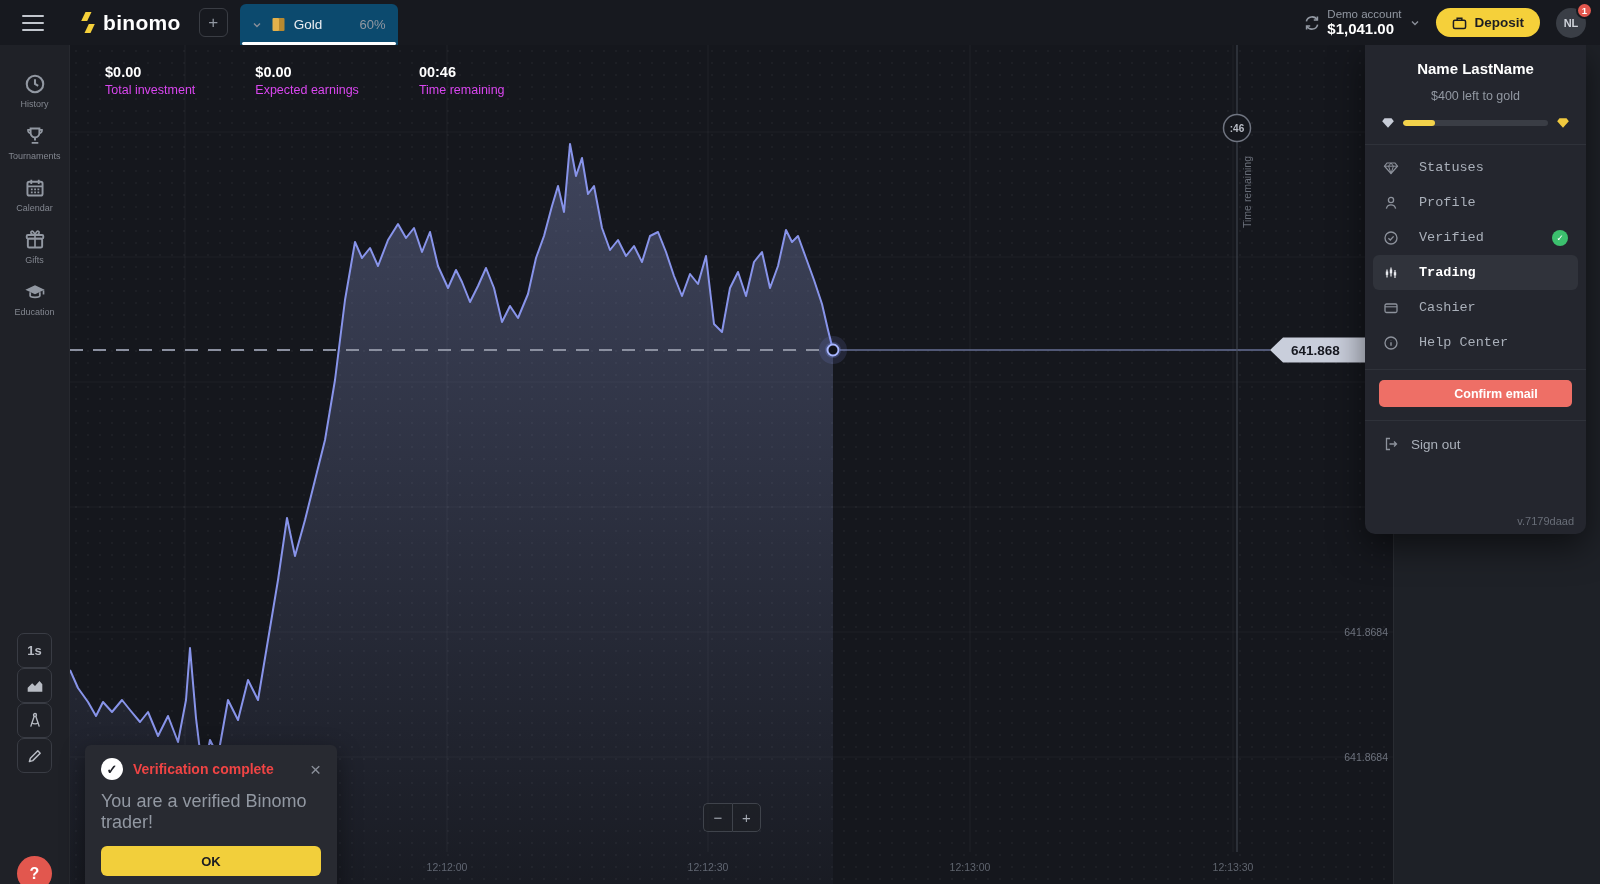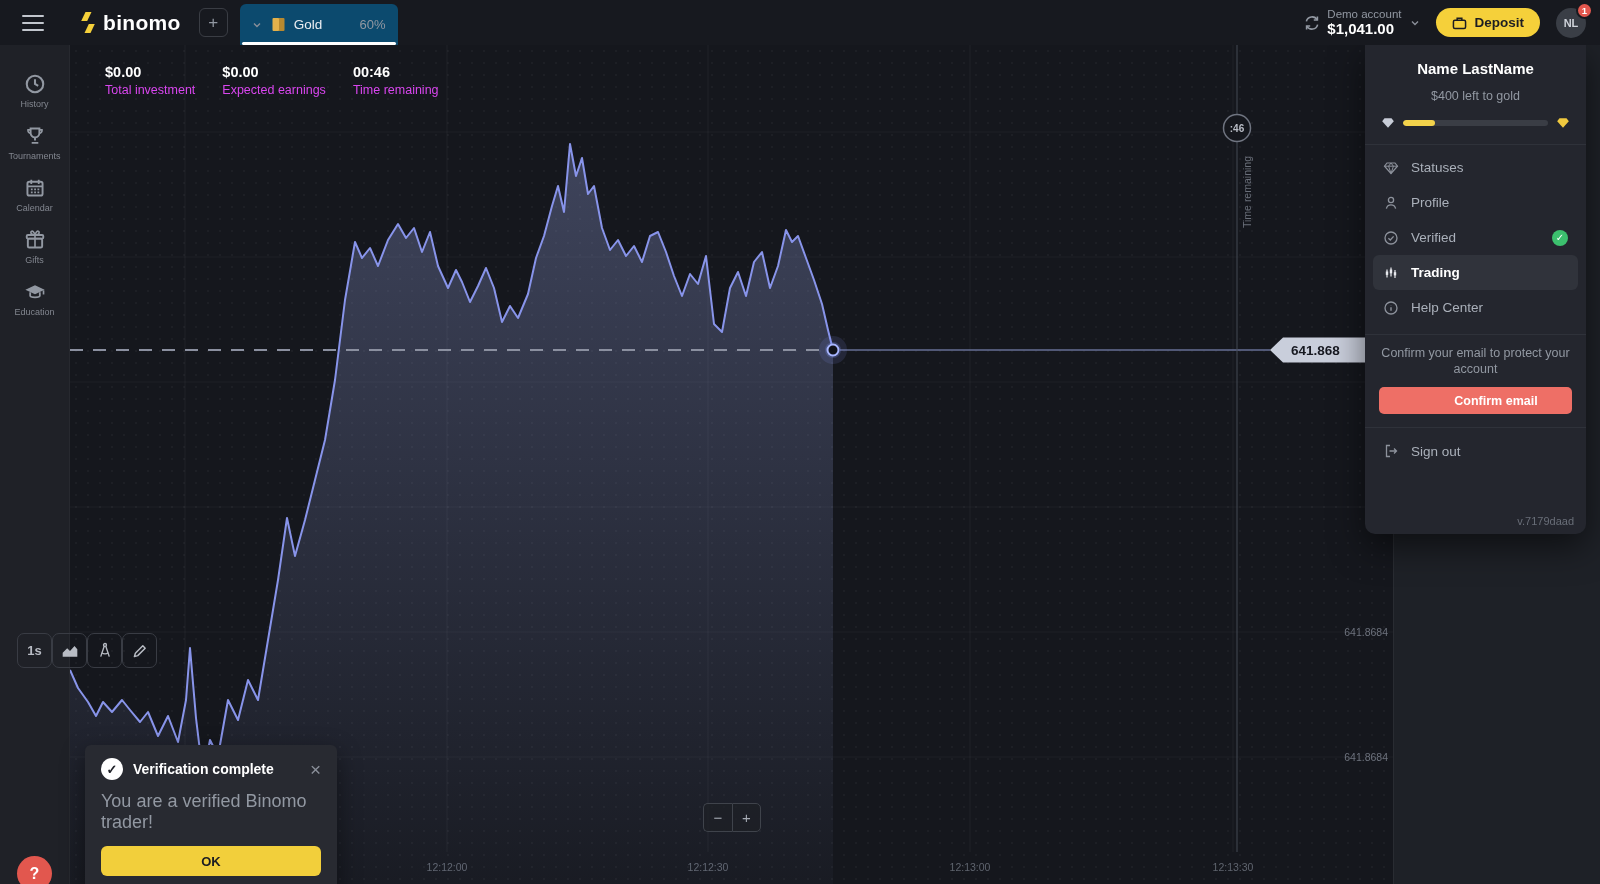--- a/index.html
+++ b/index.html
@@ -36,75 +36,75 @@
     background:#e2574e; border:2px solid #17191f; color:#fff; font-size:9.5px; font-weight:bold;
     display:flex; align-items:center; justify-content:center; }
 
   
   .sidebar { position:absolute; left:0; top:45px; width:70px; height:839px; background:#1f2127;
     border-right:1px solid rgba(255,255,255,.04); z-index:20; }
   .side-items { padding-top:20px; display:flex; flex-direction:column; }
   .side-item { height:52px; display:flex; flex-direction:column; align-items:center; justify-content:center;
     color:#9298a2; cursor:pointer; }
   .side-item .lbl { font-size:9px; color:#82868f; margin-top:4px; }
-  .tools { position:absolute; left:17px; top:588px; display:flex; flex-direction:row; }
+  .tools { position:absolute; left:17px; top:588px; display:flex; flex-direction:column; }
   .tool { width:35px; height:35px; border:1px solid #393c44; border-radius:7px; color:#b8bcc4;
     display:flex; align-items:center; justify-content:center; font-size:13px; font-weight:bold;
     background:transparent; cursor:pointer; }
   .help-fab { position:absolute; left:17px; top:811px; width:35px; height:35px; border-radius:50%;
     background:#e2574e; color:#fff; font-weight:bold; font-size:16px; display:flex; align-items:center;
     justify-content:center; cursor:pointer; }
 
   
   .chart-area { position:absolute; left:70px; top:45px; width:1323px; height:839px; background:#15171d;
     background-image:radial-gradient(rgba(255,255,255,.035) 1px, transparent 1.2px);
     background-size:12px 12px; z-index:1; }
   .right-strip { position:absolute; left:1393px; top:45px; width:207px; height:839px;
     background:#1e2127; border-left:1px solid rgba(255,255,255,.05); z-index:2; }
-  .stats { position:absolute; left:105px; top:64px; display:flex; gap:27px; z-index:5; }
+  .stats { position:absolute; left:105px; top:64px; display:flex; gap:60px; z-index:5; }
   .stat .v { font-size:14.5px; font-weight:bold; color:#fff; }
   .stat .l { font-size:12.5px; color:#d946ef; margin-top:3px; }
   .zoomctl { position:absolute; left:703px; top:803px; display:flex; z-index:5; }
   .zbtn { width:29px; height:29px; border:1px solid #3f434b; background:rgba(29,32,38,.75);
     color:#a6abb4; font-size:15px; display:flex; align-items:center; justify-content:center; cursor:pointer; }
   .zbtn.minus { border-radius:5px 0 0 5px; border-right:none; }
   .zbtn.plus { border-radius:0 5px 5px 0; }
 
   
   .panel { position:absolute; left:1365px; top:45px; width:221px; height:489px; background:#24262e;
     border-radius:0 0 10px 10px; box-shadow:0 12px 34px rgba(0,0,0,.55); z-index:30; }
   .panel-head { padding:15px 16px 0; text-align:center; }
   .u-name { font-size:15px; font-weight:bold; color:#fff; }
   .u-sub { font-size:12.5px; color:#9298a2; margin-top:12px; }
   .prog-row { margin-top:14px; display:flex; align-items:center; gap:8px; }
   .prog-track { flex:1; height:6px; border-radius:3px; background:#3a3d45; overflow:hidden; }
   .prog-fill { height:100%; border-radius:3px; background:#f2d24b; }
   .hr { height:1px; background:#2f323a; margin-top:15px; }
   .menu { padding:5px 8px; }
-  .menu-row { height:35px; display:flex; align-items:center; gap:12px; padding:0 10px; border-radius:6px;
-    color:#aab0ba; font-size:13.5px; cursor:pointer; }
+  .menu-row { height:35px; display:flex; align-items:center; gap:20px; padding:0 10px; border-radius:6px;
+    color:#aab0ba; font-size:13.5px; cursor:pointer;font-family:Liberation Mono, monospace; }
   .menu-row .mico { color:#8d929c; display:flex; }
   .menu-row.active { background:#30333b; color:#fff; font-weight:bold; }
   .menu-row.active .mico { color:#e8eaee; }
   .row-badge { margin-left:auto; width:16px; height:16px; border-radius:50%; background:#3cc06e;
     color:#fff; font-size:10px; display:flex; align-items:center; justify-content:center; }
   .notice { margin:11px 16px 0; text-align:center; font-size:12.5px; line-height:1.25; color:#9298a2; }
   .confirm-btn { margin:10px 14px 0; height:27px; width:calc(100% - 28px); background:#ee6f66;
     border:none; border-radius:5px; color:#fff; font-weight:bold; font-size:12.5px; cursor:pointer;padding-left:41px; }
   .signout { height:40px; display:flex; align-items:center; gap:12px; padding:0 18px;
     color:#aab0ba; font-size:13.5px; cursor:pointer; margin-top:3px; }
   .version { position:absolute; right:12px; bottom:7px; font-size:11px; color:#696e78; }
 
   
   .toast { position:absolute; left:85px; top:745px; width:252px; background:#282a31; border-radius:6px;
     box-shadow:0 8px 24px rgba(0,0,0,.45); padding:13px 16px 15px; z-index:35; }
   .toast-head { display:flex; align-items:center; gap:10px; }
   .t-check { width:22px; height:22px; border-radius:50%; background:#fff; color:#1d1f26;
     font-size:13px; font-weight:bold; display:flex; align-items:center; justify-content:center; }
-  .t-title { font-size:14px; font-weight:bold; color:#ffffff; }
+  .t-title { font-size:14px; font-weight:bold; color:#ef4444; }
   .t-close { margin-left:auto; color:#8a8f99; font-size:19px; line-height:1; cursor:pointer; }
   .t-msg { margin-top:11px; font-size:18px; color:#9298a2; }
   .ok-btn { margin-top:13px; width:100%; height:30px; background:#f2cf3b; border:none; border-radius:6px;
     color:#1c1d22; font-weight:bold; font-size:13px; cursor:pointer; }
 
   svg.ic { display:block; }
 </style>
 </head>
 <body>
 
@@ -355,30 +355,38 @@
         <rect x="2.8" y="6.5" width="2.4" height="3.4" fill="currentColor"></rect>
         <rect x="6.8" y="4.5" width="2.4" height="3.8" fill="currentColor"></rect>
         <rect x="10.8" y="7.2" width="2.4" height="3.2" fill="currentColor"></rect>
       </svg>
         </span>
       <span>Trading</span>
     </div>
     <div class="menu-row">
       <span class="mico">
           <svg class="ic" width="16" height="16" viewBox="0 0 16 16">
+        <rect x="2" y="4" width="12" height="8.5" rx="1.5" fill="none" stroke="currentColor" stroke-width="1.3"></rect>
+        <path d="M2 6.8h12" stroke="currentColor" stroke-width="1.1"></path>
+      </svg>
+        </span>
+      <span>Cashier</span>
+    </div>
+    <div class="menu-row">
+      <span class="mico">
+          <svg class="ic" width="16" height="16" viewBox="0 0 16 16">
         <circle cx="8" cy="8" r="6" fill="none" stroke="currentColor" stroke-width="1.3"></circle>
         <path d="M8 5.1v.2M8 7.3v3.5" stroke="currentColor" stroke-width="1.4"></path>
       </svg>
         </span>
       <span>Help Center</span>
     </div>
   </div>
   <div class="hr" style="margin-top:4px"></div>
 
-  <div class="notice">Confirm your email to protect your account</div>
   <button class="confirm-btn">Confirm email</button>
   <div class="hr" style="margin-top:13px"></div>
 
   <div class="signout">
     <svg class="ic" width="16" height="16" viewBox="0 0 16 16">
       <path d="M7 2.5H3.5v11H7" fill="none" stroke="#8d929c" stroke-width="1.3"></path>
       <path d="M6.5 8h7M11 5.5 13.5 8 11 10.5" fill="none" stroke="#8d929c" stroke-width="1.3"></path>
     </svg>
     <span>Sign out</span>
   </div>

